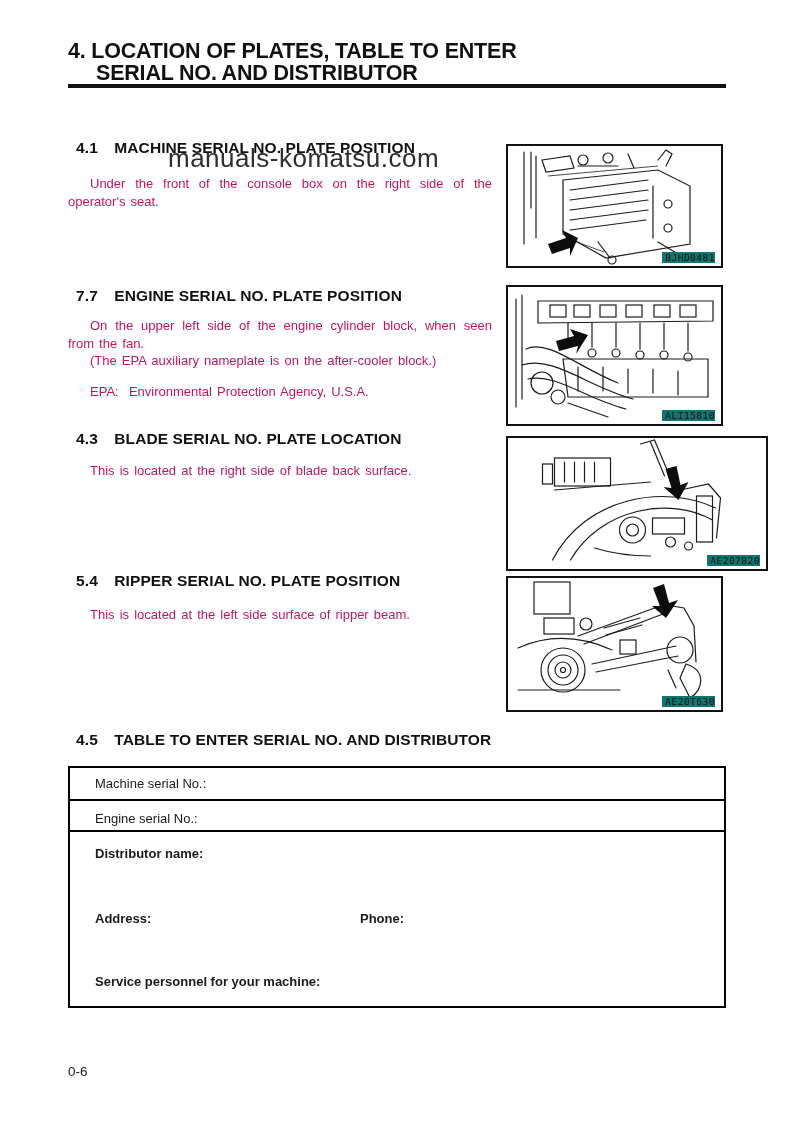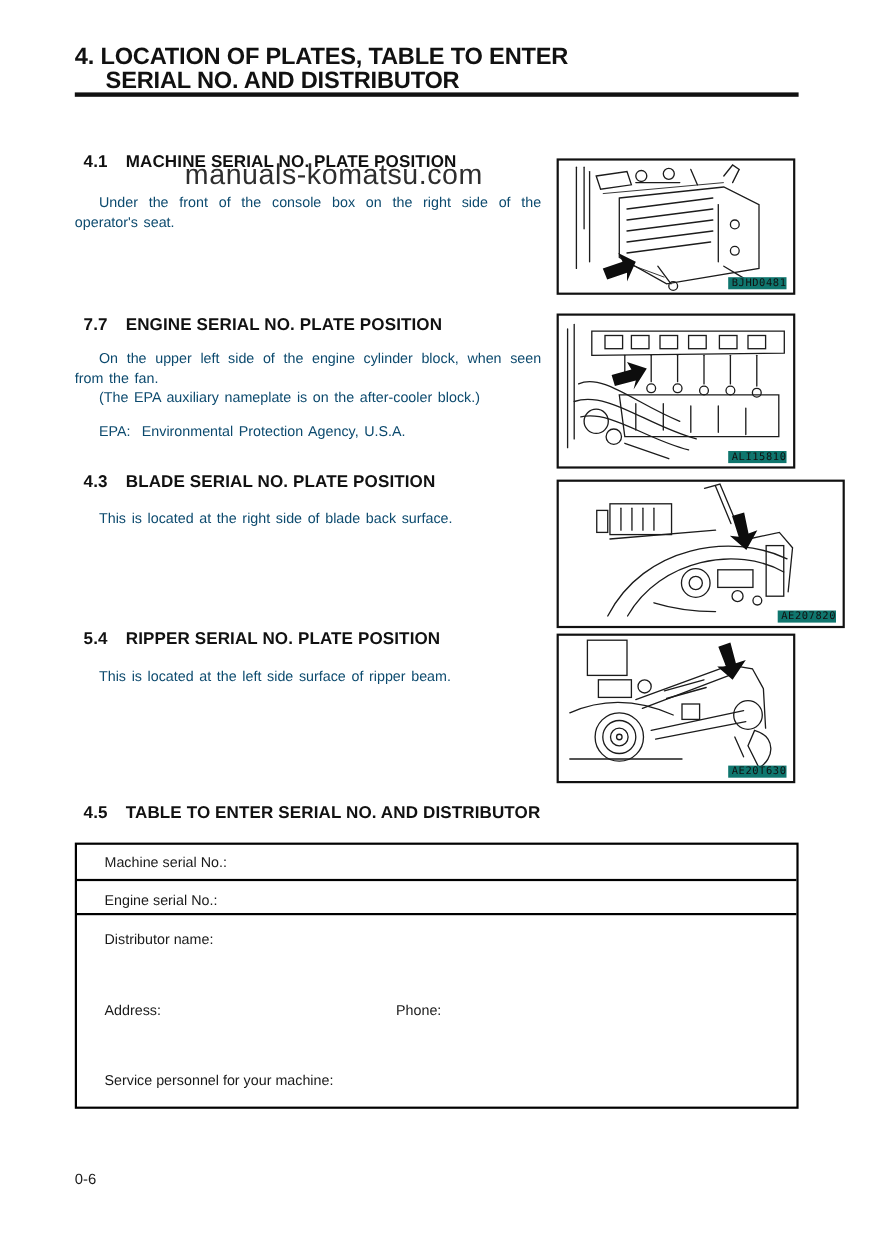--- a/index.html
+++ b/index.html
@@ -15,37 +15,37 @@
   .title-rule{position:absolute;left:68px;top:84px;width:658px;height:4px;background:#111;}
   
   .watermark{position:absolute;left:168px;top:143px;font-size:26px;color:#2e2e2e;
     letter-spacing:0.5px;z-index:5;font-weight:normal;}
   
   .sec-head{position:absolute;left:68px;font-weight:bold;font-size:15.5px;color:#111;
     letter-spacing:0.1px;white-space:nowrap;}
   .sec-head .num{display:inline-block;margin-right:12px;margin-left:8px;}
   
   .text-col{position:absolute;left:68px;width:424px;font-size:13px;line-height:17.5px;
-    text-align:justify;word-spacing:1.5px;color:#0c4a6e;}
+    text-align:justify;word-spacing:1.5px;color:#be185d;}
   .text-col p{margin:0;text-indent:22px;}
   .text-col p.gap{margin-top:13px;}
   .pre{white-space:pre-wrap;}
   
   .fig{position:absolute;border:2px solid #111;background:#fff;box-sizing:border-box;}
   .fig svg{display:block;width:100%;height:100%;}
   .fig .code{position:absolute;right:6px;bottom:3px;
     font-family:"DejaVu Sans Mono",monospace;font-size:9.5px;letter-spacing:0.5px;color:#111;
     background:#0f766e;padding-left:3px;}
   
   .serial-table{position:absolute;left:68px;top:766px;width:658px;height:242px;
     border:2px solid #000;box-sizing:border-box;background:#fff;}
   .serial-table .row{box-sizing:border-box;position:relative;font-size:13px;color:#1a1a1a;}
   .serial-table .row1{height:31px;}
   .serial-table .row2{height:31px;border-top:2px solid #000;}
-  .serial-table .row3{height:208px;border-top:2px solid #000;}
+  .serial-table .row3{height:208px;border-top:2px solid #000;font-weight:bold;}
   .serial-table .lbl{position:absolute;left:25px;white-space:nowrap;}
   .row1 .lbl{top:8px;}
   .row2 .lbl{top:10px;}
   .row3 .lbl-dist{top:14px;}
   .row3 .lbl-addr{top:79px;}
   .row3 .lbl-phone{left:290px;top:79px;}
   .row3 .lbl-serv{top:142px;}
   
   .page-num{position:absolute;left:68px;top:1064px;font-size:13.5px;color:#1a1a1a;}
   .sketch{stroke:#1c1c1c;fill:none;stroke-width:1.2;stroke-linecap:round;}
@@ -79,21 +79,21 @@
     <span>ENGINE SERIAL NO. PLATE POSITION</span>
   </div>
   <div class="text-col" style="top:317px;">
     <p>On the upper left side of the engine cylinder block, when seen from the fan.</p>
     <p>(The EPA auxiliary nameplate is on the after-cooler block.)</p>
     <p class="gap pre">EPA:  Environmental Protection Agency, U.S.A.</p>
   </div>
 
   <div class="sec-head" style="top:430px;">
     <span class="num">4.3</span>
-    <span>BLADE SERIAL NO. PLATE POSITION</span>
+    <span>BLADE SERIAL NO. PLATE LOCATION</span>
   </div>
   <div class="text-col" style="top:462px;">
     <p>This is located at the right side of blade back surface.</p>
   </div>
 
   <div class="sec-head" style="top:572px;">
     <span class="num">5.4</span>
     <span>RIPPER SERIAL NO. PLATE POSITION</span>
   </div>
   <div class="text-col" style="top:606px;">

